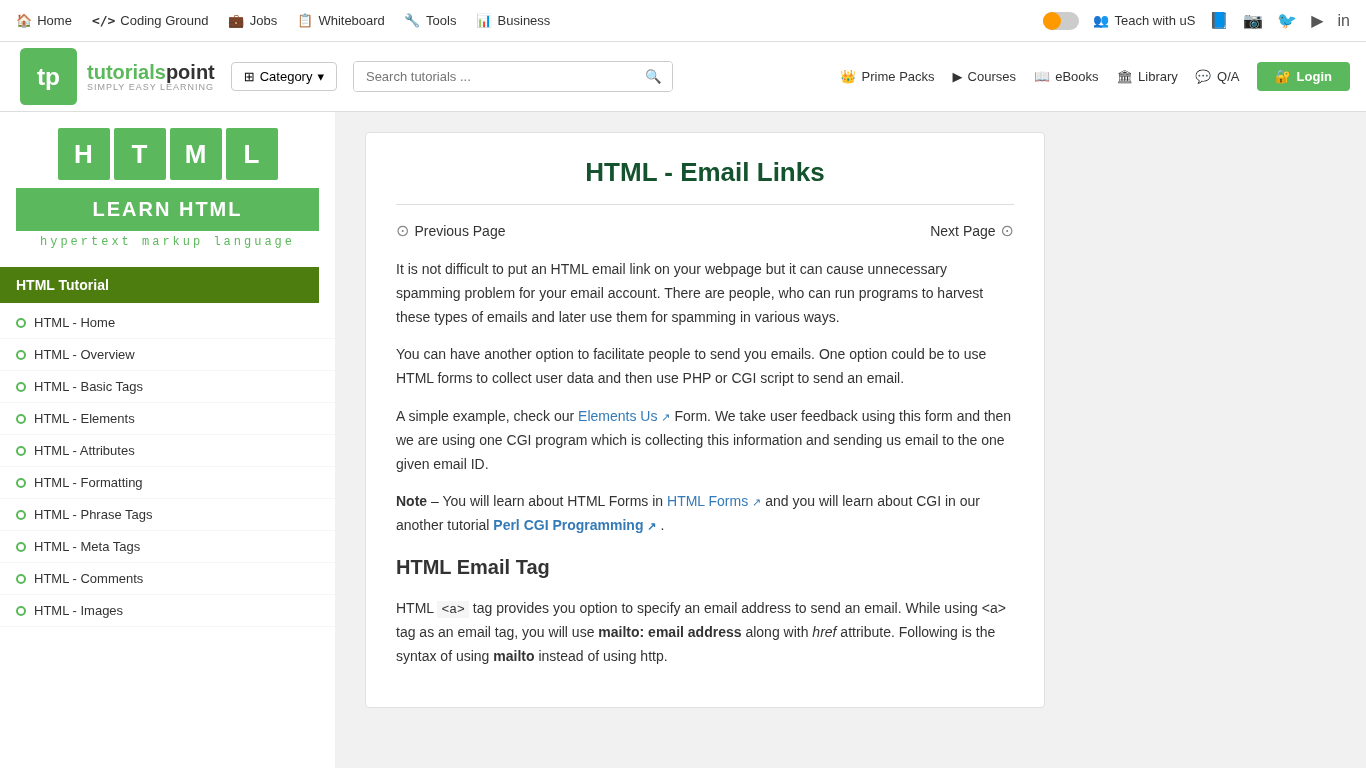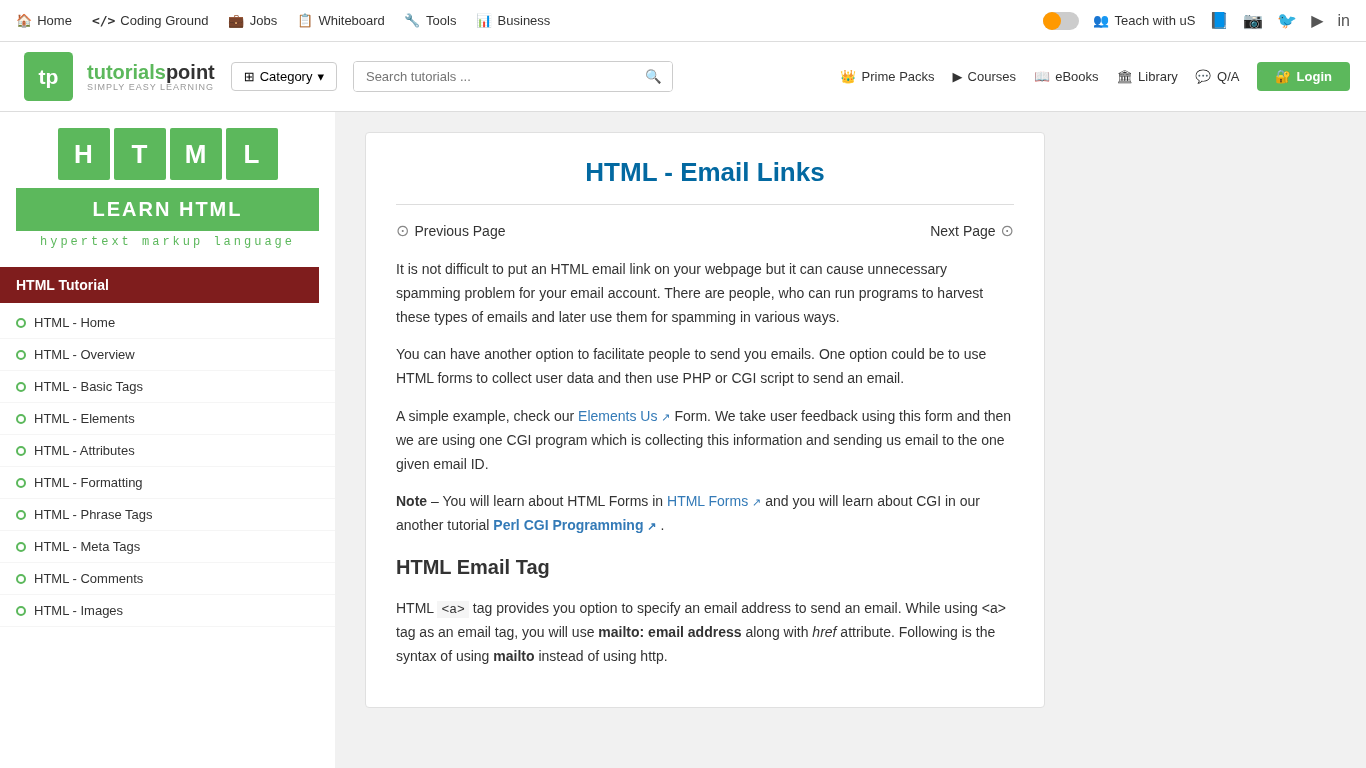--- a/index.html
+++ b/index.html
@@ -76,21 +76,21 @@
       height: 70px;
     }
     .logo-area {
       display: flex;
       align-items: center;
       gap: 6px;
       text-decoration: none;
     }
     .logo-box {
       width: 65px;
-      height: 49px;
+      height: 57px;
       position: relative;
     }
     .logo-box svg {
       width: 100%;
       height: 100%;
     }
 
     .category-btn {
       display: flex;
       align-items: center;
@@ -204,21 +204,21 @@
     .hypertext-text {
       color: #5cb85c;
       font-family: 'Courier New', monospace;
       font-size: 12px;
       padding: 4px 0 6px 0;
       text-align: center;
       letter-spacing: 3px;
     }
 
     .sidebar-tutorial-title {
-      background: #7f1d1d;
+      background: #4d7c0f;
       color: #fff;
       padding: 10px 16px;
       font-size: 14px;
       font-weight: bold;
       margin: 0 16px 4px 0;
     }
 
     .sidebar-item {
       display: flex;
       align-items: center;
@@ -247,21 +247,21 @@
       background: #fff;
       border: 1px solid #e0e0e0;
       border-radius: 4px;
       padding: 24px 30px;
       max-width: 680px;
     }
 
     .page-title {
       font-size: 26px;
       font-weight: bold;
-      color: #0369a1;
+      color: #14532d;
       text-align: center;
       margin-bottom: 16px;
     }
     .page-divider {
       border: none;
       border-top: 1px solid #ddd;
       margin-bottom: 16px;
     }
 
     .nav-buttons {

